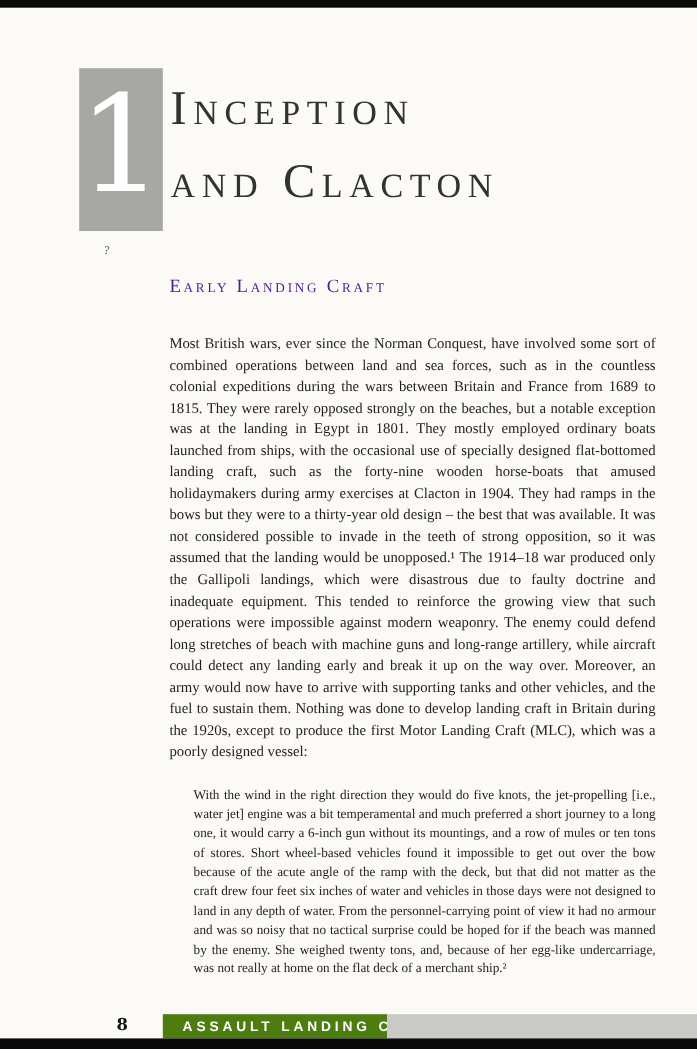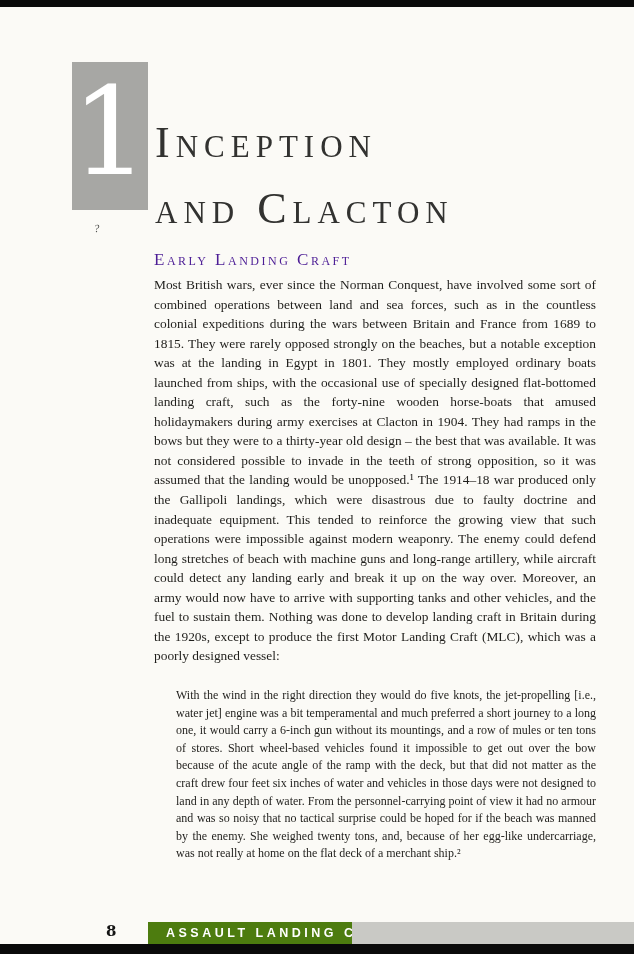--- a/index.html
+++ b/index.html
@@ -43,21 +43,20 @@
     line-height: 1;
     transform: translateY(-4px);
   }
 
   
   .title {
     position: absolute;
     left: 155px;
     top: 66px;
     color: #323230;
-    margin-top: 44px;
   }
   .title-line {
     font-variant: small-caps;
     font-size: 44px;
     letter-spacing: 6px;
     line-height: 66px;
     white-space: nowrap;
   }
 
   
@@ -82,21 +81,21 @@
   .section-heading {
     margin: 0;
     font-variant: small-caps;
     font-weight: normal;
     font-size: 17px;
     letter-spacing: 2.5px;
     color: #4c1d95;
     white-space: nowrap;
   }
   .body-text {
-    margin: 5px 0 0 0;
+    margin: 32px 0 0 0;
     font-size: 13.4px;
     line-height: 19.55px;
     text-align: justify;
   }
   .block-quote {
     margin: 21px 0 0 0;
     padding-left: 22px;
     font-size: 12px;
     line-height: 17.6px;
     text-align: justify;

